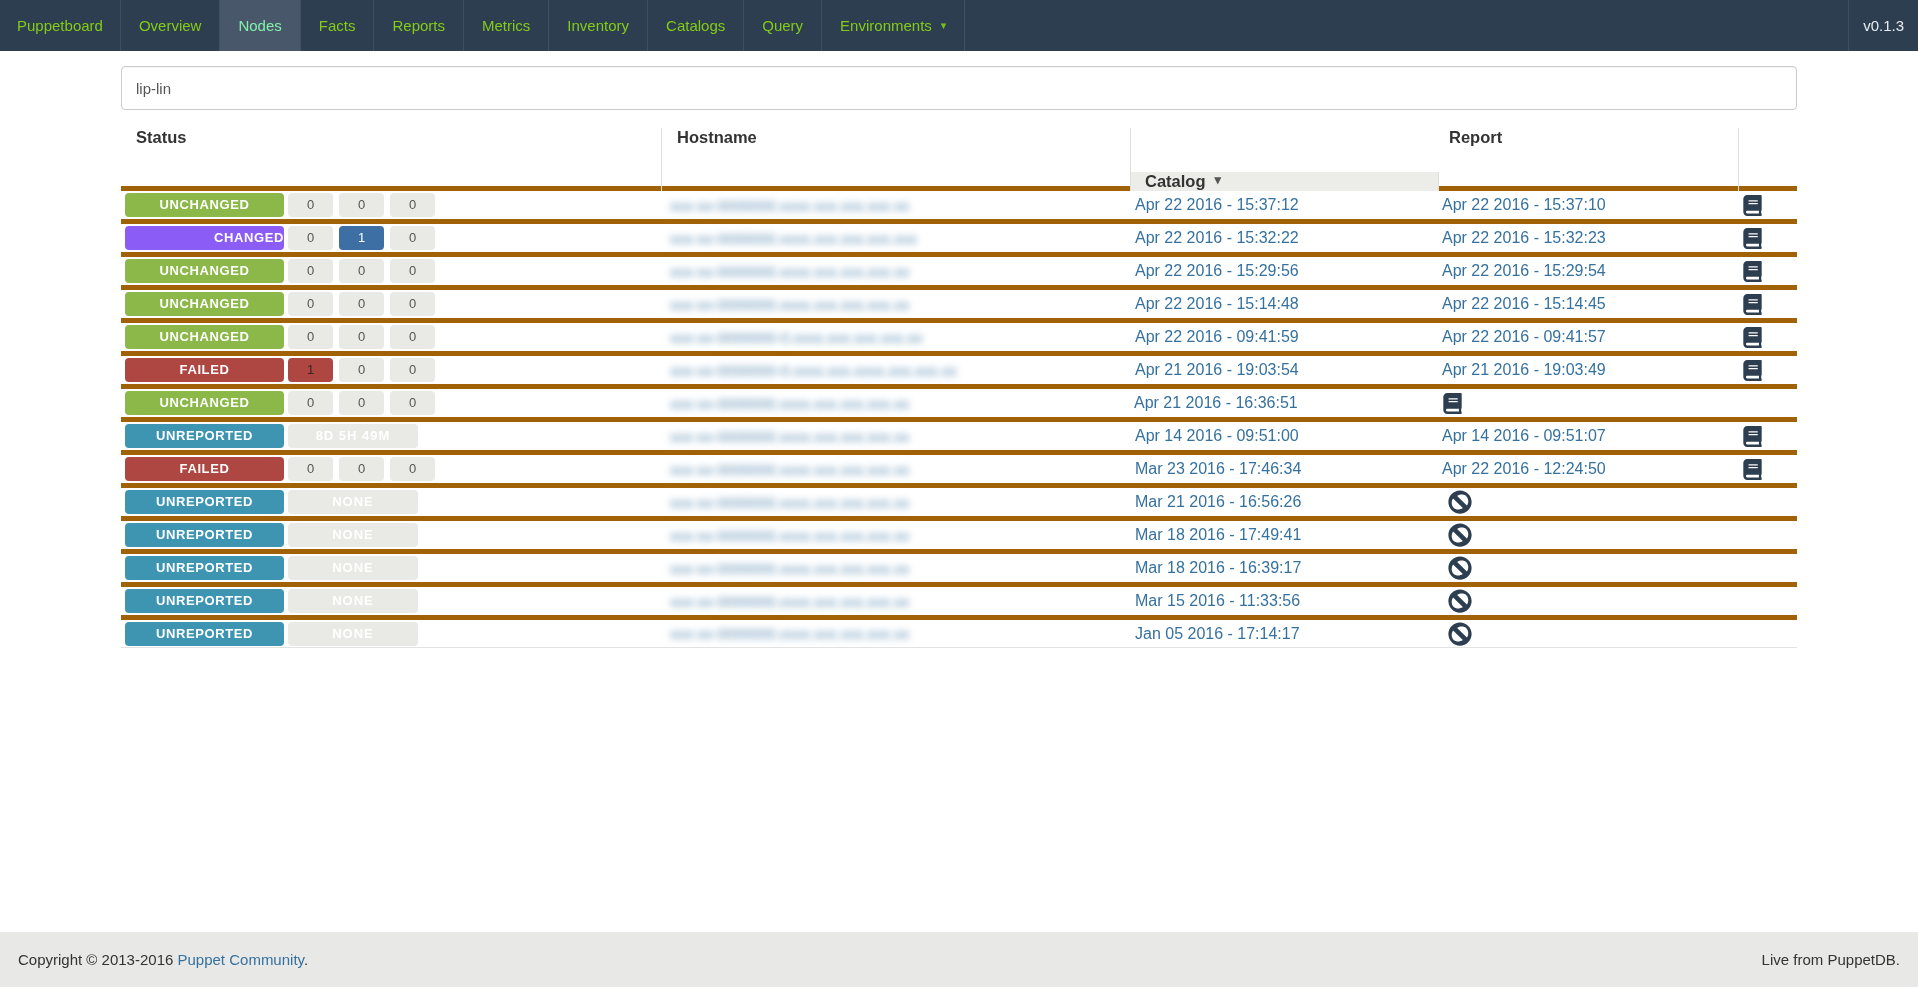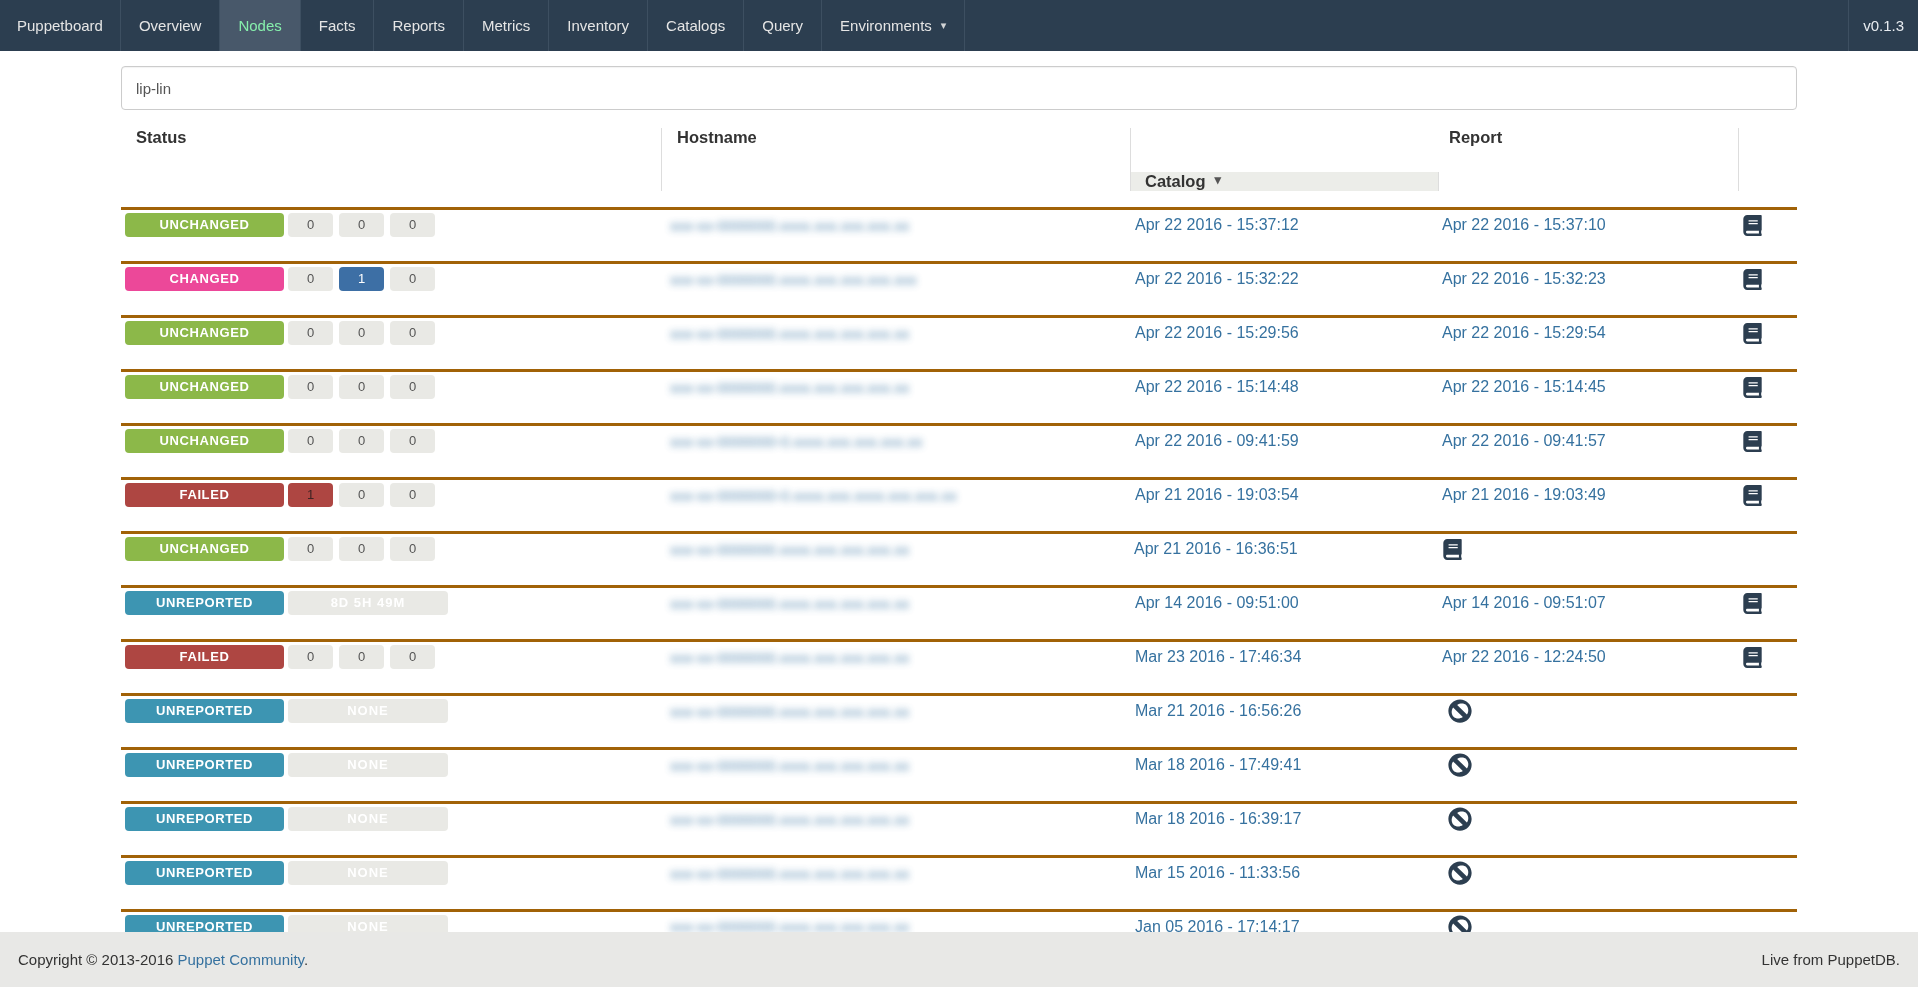--- a/index.html
+++ b/index.html
@@ -18,21 +18,21 @@
     background: var(--navbar-bg, #2c3e50);
     display: flex;
     align-items: stretch;
     position: relative;
   }
   .nav-item {
     display: flex;
     align-items: center;
     gap: 7px;
     padding: 0 18px;
-    color: #e5e5e5;
+    color: #84cc16;
     font-size: 15px;
     line-height: 51px;
     border-right: 1px solid #3d4f61;
     cursor: pointer;
     white-space: nowrap;
   }
   .nav-item.brand { padding: 0 17px; }
   .nav-item.active { background: #48586a; color: #86efac; }
   .nav-caret { font-size: 11px; opacity: 0.9; margin-left: 2px; }
   .nav-version {
@@ -84,23 +84,22 @@
   .th:last-child { border-right: none; }
   .th.sorted { background: #ecede9; padding-left: 14px; }
   .th .sort-caret { font-size: 13px; color: #555; margin-left: 9px; }
   .th.h-catalog { padding-left: 14px; }
   .th.h-report { padding-left: 10px; }
 
   .trow {
     display: grid;
     grid-template-columns: 541px 469px 308px 300px 58px;
     height: 33px;
-    border-top: 3px solid #a16207;
+    border-top: 5px solid #a16207;
     align-items: center;
-    margin-top: 21px;
   }
   .trow:last-child { border-bottom: 1px solid #e2e2e2; }
   .cell { display: flex; align-items: center; height: 100%; }
 
   .c-status { padding-left: 4px; }
   .status-badge {
     display: inline-block;
     width: 159px;
     height: 24px;
     line-height: 24px;
@@ -120,21 +119,21 @@
     line-height: 24px;
     border-radius: 4px;
     background: #e9e9e5;
     color: #555;
     font-size: 13px;
     text-align: center;
   }
   .cbox.changed { color: #ffffff; }
   .cbox.failed  { color: #3d2323; }
   .cbox.wide {
-    width: 160px;
+    width: 130px;
     color: #ffffff;
     font-weight: bold;
     letter-spacing: 1px;
   }
 
   .c-host { padding-left: 8px; overflow: hidden; }
   .host-blur {
     font-size: 15px;
     color: var(--link-color, #35719f);
     filter: blur(3.5px);
@@ -281,21 +280,21 @@
       <span class="book-icon">
         <svg width="21" height="21" viewBox="0 0 448 512" fill="currentColor">
                 <path d="M448 360V24c0-13.3-10.7-24-24-24H96C43 0 0 43 0 96v320c0 53 43 96 96 96h328c13.3 0 24-10.7 24-24v-16c0-7.5-3.5-14.3-8.9-18.7-4.2-15.4-4.2-59.3 0-74.7 5.4-4.3 8.9-11.1 8.9-18.6zM128 134c0-3.3 2.7-6 6-6h212c3.3 0 6 2.7 6 6v20c0 3.3-2.7 6-6 6H134c-3.3 0-6-2.7-6-6v-20zm0 64c0-3.3 2.7-6 6-6h212c3.3 0 6 2.7 6 6v20c0 3.3-2.7 6-6 6H134c-3.3 0-6-2.7-6-6v-20zm253.4 250H96c-17.7 0-32-14.3-32-32 0-17.6 14.4-32 32-32h285.4c-1.9 17.1-1.9 46.9 0 64z"></path>
               </svg>
       </span>
     </div>
   </div>
 
   <div class="trow">
     <div class="cell c-status">
-      <span class="status-badge" style="background: #ec4899;">CHANGED</span>
+      <span class="status-badge" style="background: #8b5cf6; text-align: right;">CHANGED</span>
       <span class="boxes">
               <span class="cbox default">0</span>
               <span class="cbox changed" style="background: rgb(61, 111, 165);">1</span>
               <span class="cbox default">0</span>
             </span>
     </div>
     <div class="cell c-host">
       <span class="host-blur">xxx-xx-0000000.xxxx.xxx.xxx.xxx.xxx</span>
     </div>
     <div class="cell c-catalog">

